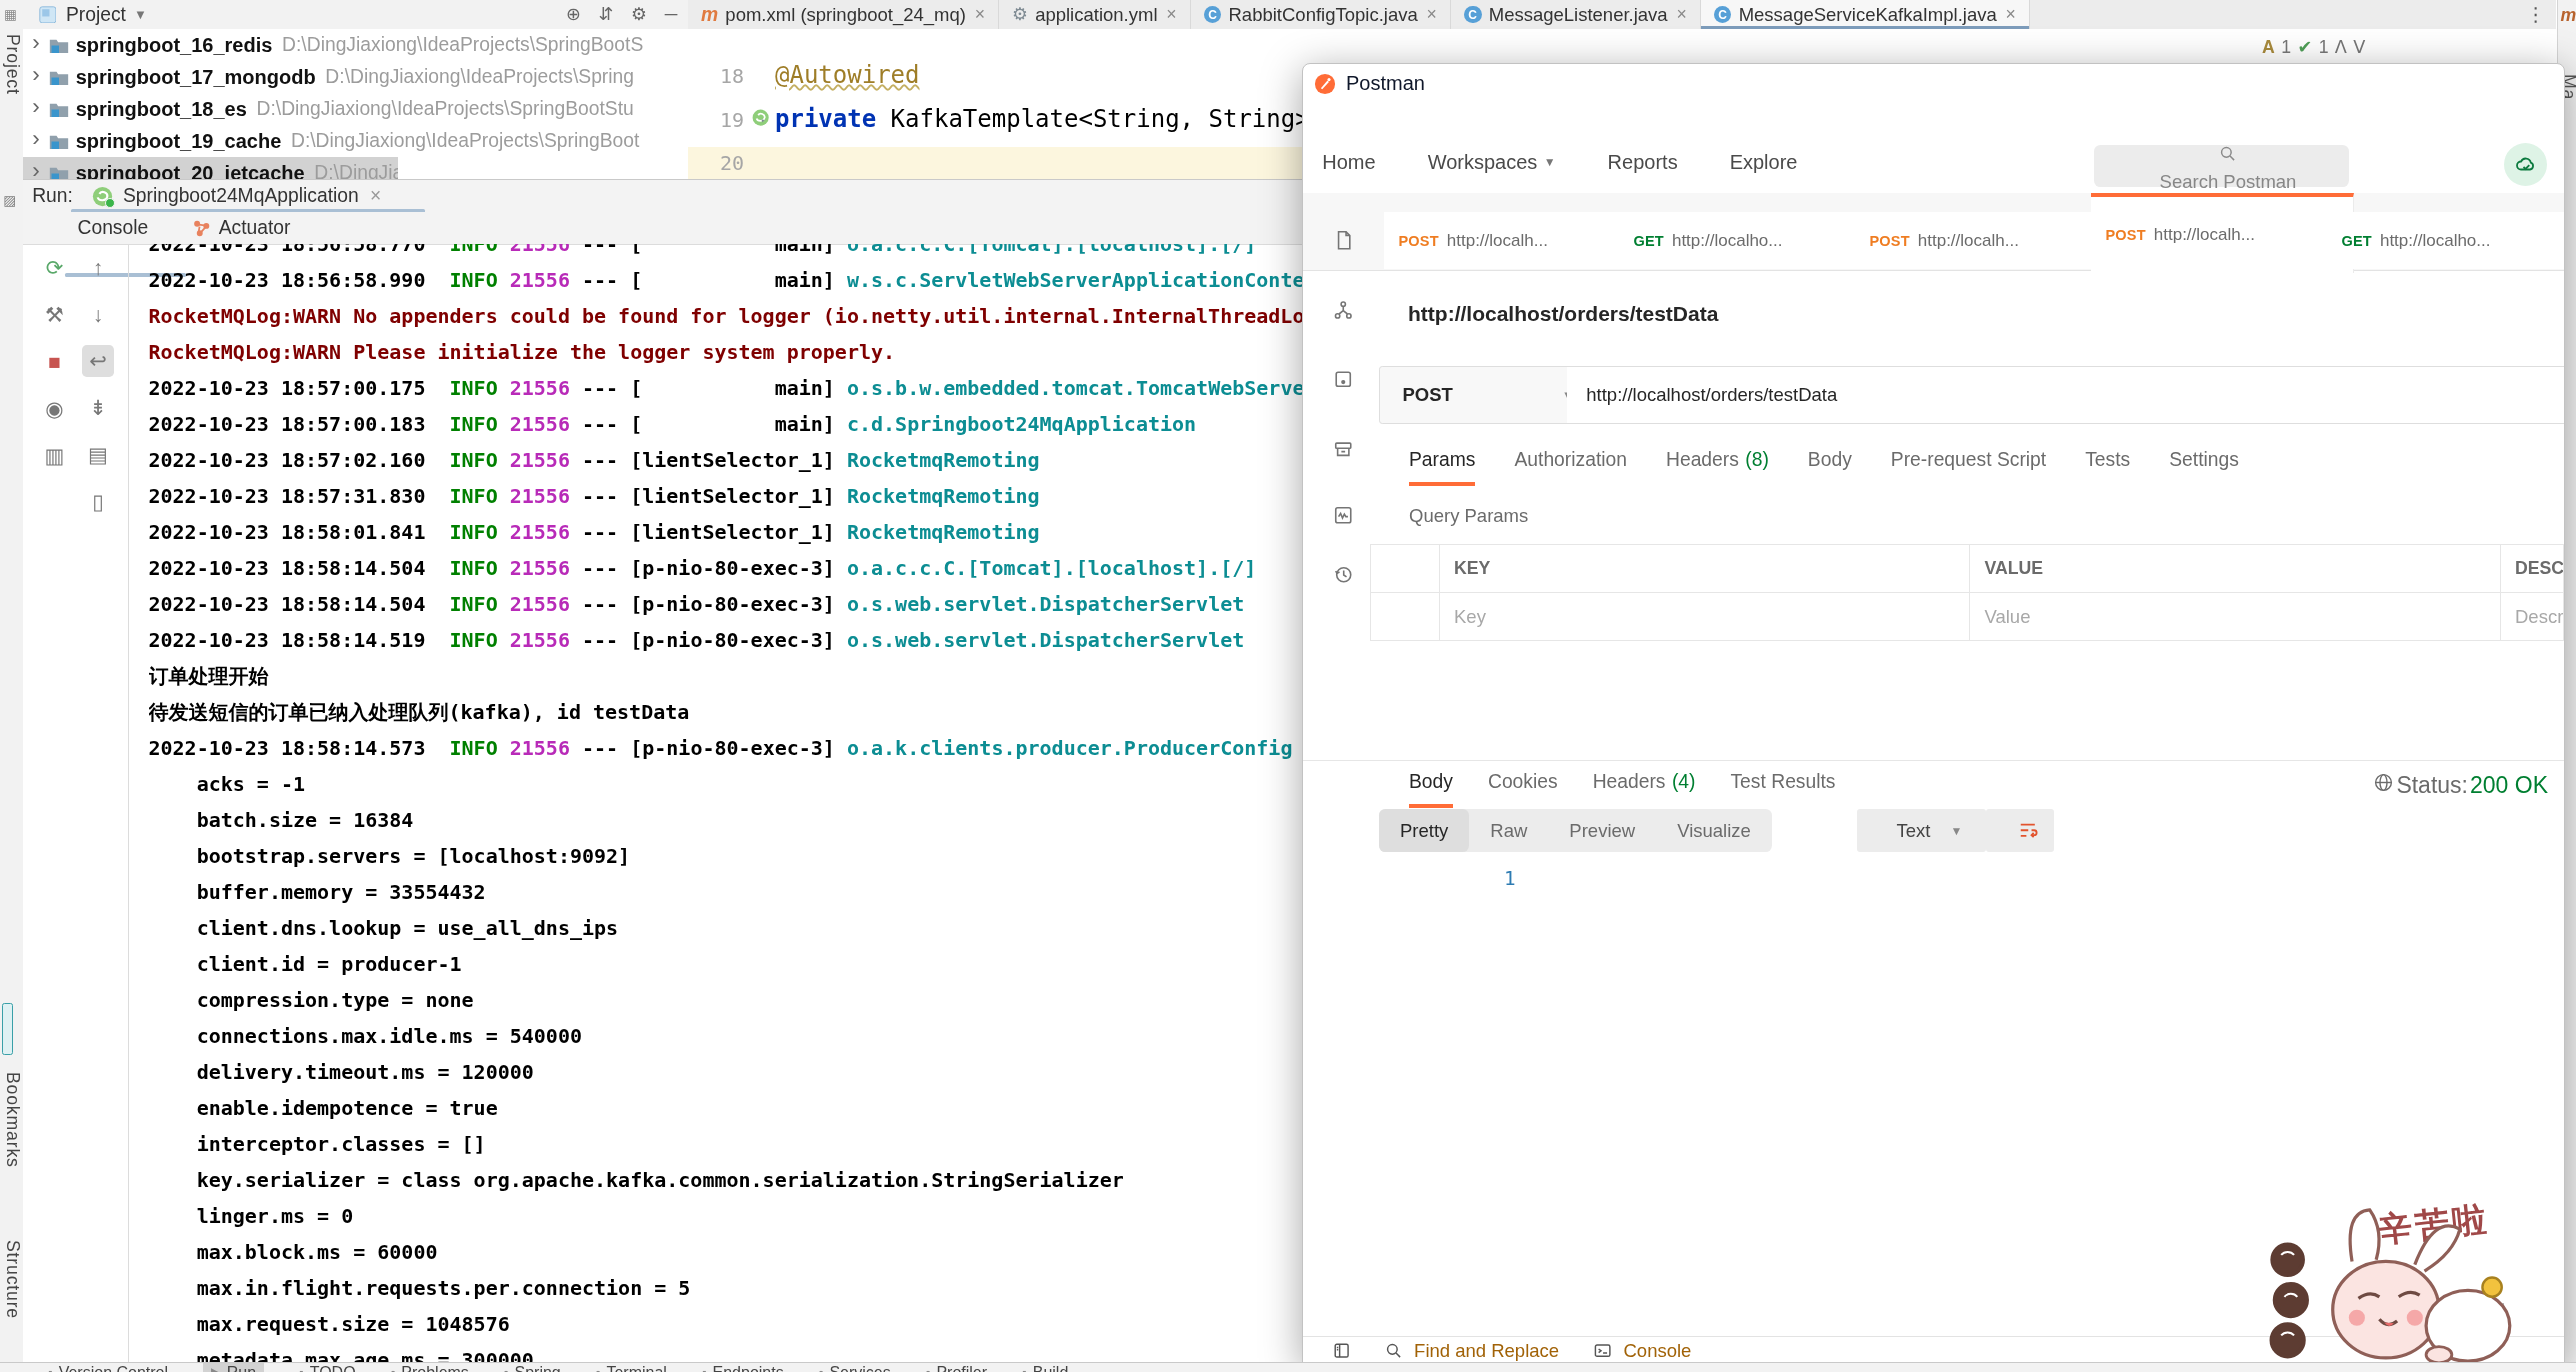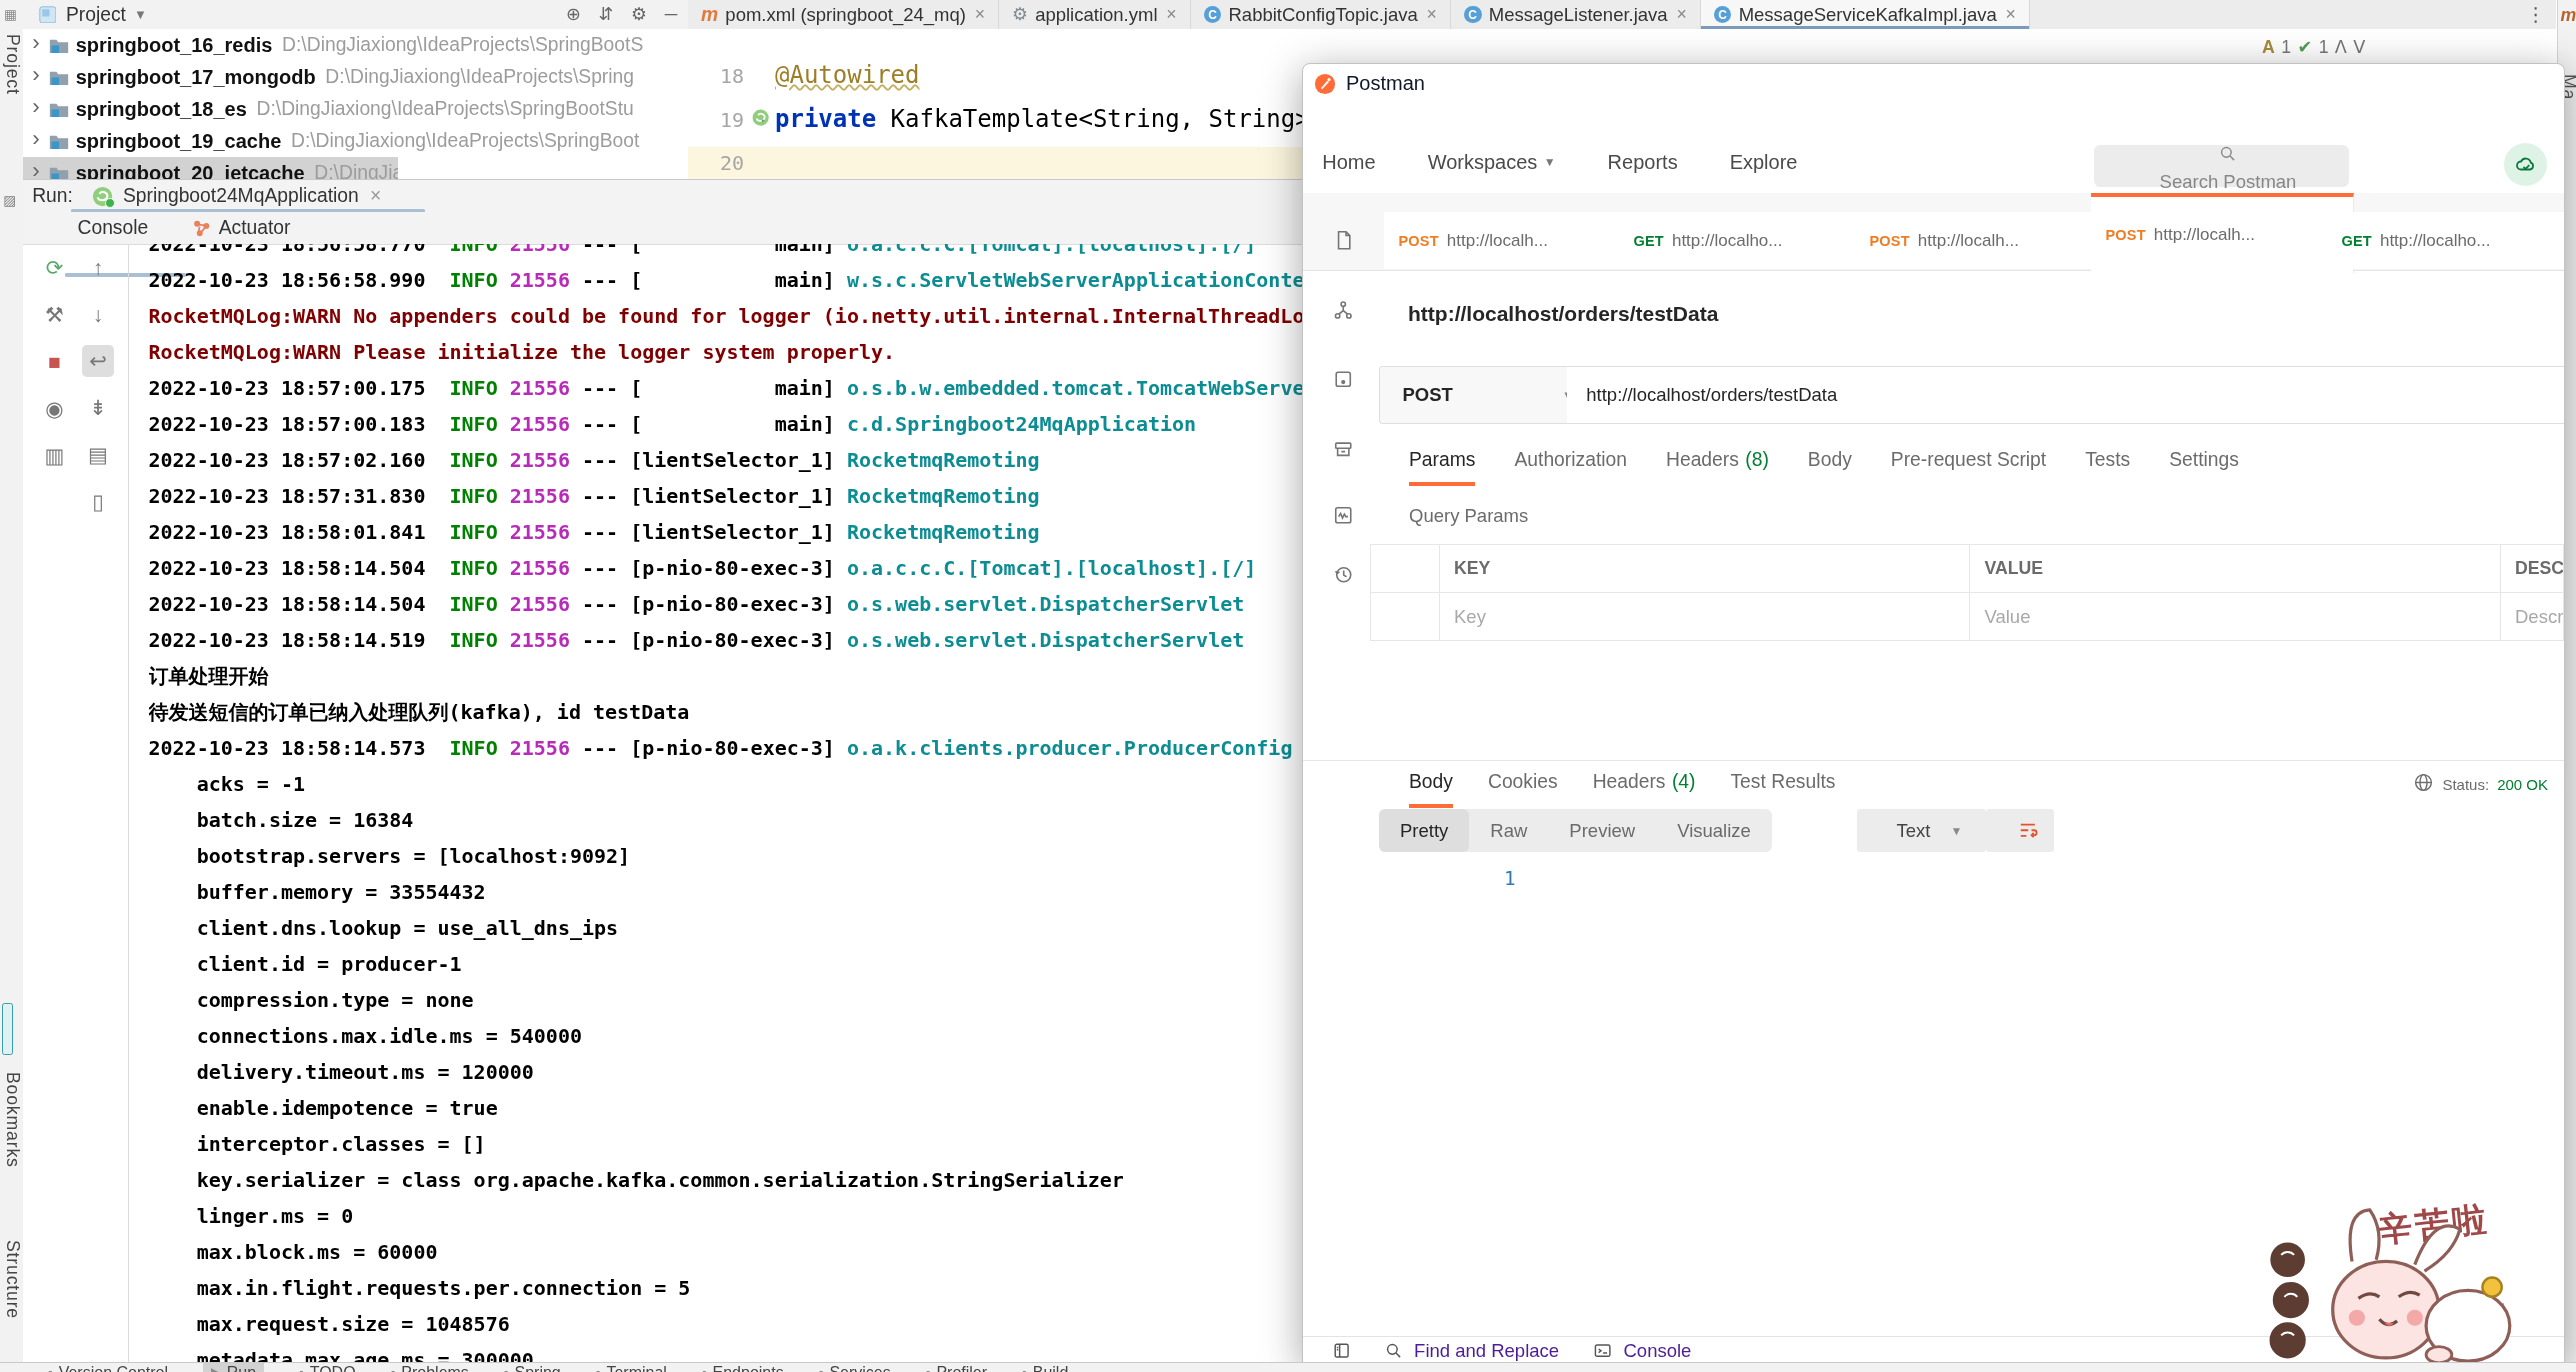--- a/index.html
+++ b/index.html
@@ -87,30 +87,30 @@
   .rtab.active{color:#262626;border-bottom:4px solid #ff6c37;}
   .count{color:#007f31;}
   .qp-label{position:absolute;left:106px;top:441px;font-size:18.5px;color:#6b6b6b;}
   .ptable{position:absolute;left:67px;top:480px;right:0;border-top:0.8px solid #e6e6e6;border-left:0.8px solid #e6e6e6;}
   .prow{display:flex;height:47px;border-bottom:0.8px solid #e6e6e6;}
   .pcell{border-right:0.8px solid #e6e6e6;display:flex;align-items:center;padding-left:14.5px;white-space:nowrap;overflow:hidden;}
   .pcell.h{font-size:17.7px;font-weight:bold;color:#6b6b6b;}
   .pcell.ph{font-size:18.5px;color:#a8a8a8;}
   .resp-divider{position:absolute;left:0;top:696px;width:100%;border-top:0.8px solid #e6e6e6;}
   .resp-tabs{position:absolute;left:106px;top:707px;display:flex;gap:35px;font-size:19.3px;color:#6b6b6b;}
-  .status{position:absolute;right:16px;top:708px;display:flex;align-items:flex-end;gap:8px;font-size:15px;color:#6b6b6b;}
+  .status{position:absolute;right:16px;top:708px;display:flex;align-items:flex-start;gap:2px;font-size:23px;color:#6b6b6b;}
   .status .ok{color:#007f31;}
   .seg{position:absolute;left:76px;top:745px;height:43px;background:#ececec;border-radius:6.4px;display:flex;align-items:center;}
   .seg .opt{padding:0 21px;font-size:18.5px;color:#6b6b6b;height:43px;display:flex;align-items:center;border-radius:6.4px;}
   .seg .opt.active{background:#dedede;color:#262626;}
   .pill{position:absolute;top:745px;height:43px;background:#ececec;border-radius:3px;display:flex;align-items:center;
         justify-content:center;font-size:18.5px;color:#444;gap:20px;padding-left:16px;}
   .resp-line{position:absolute;left:201px;top:803px;font-size:19.3px;color:#2d7bb2;}
   .pm-footer{position:absolute;left:0;top:1272px;width:100%;height:27px;border-top:0.8px solid #e3e3e3;
-             display:flex;align-items:center;gap:11.3px;font-size:18.5px;color:#4c1d95;}
+             display:flex;align-items:center;gap:11.3px;font-size:18.5px;color:#a16207;}
   .sticker{position:absolute;left:954px;top:1133px;width:310px;height:165px;pointer-events:none;}
   .xinkula{position:absolute;left:121px;top:4.8px;font-size:34px;font-weight:bold;color:#a04848;transform:rotate(-6deg);letter-spacing:3.2px;}
   .watermark{position:absolute;left:1083px;top:1233px;font-size:19.3px;color:#b6b6b6;}
   .dot-grn{width:8px;height:8px;border-radius:50%;background:#3bb54a;position:absolute;right:-1.6px;bottom:-1.6px;border:1.6px solid #f3f3f3;}
 </style>
 </head>
 <body>
 
 <div id="root" class="nosel">
 

